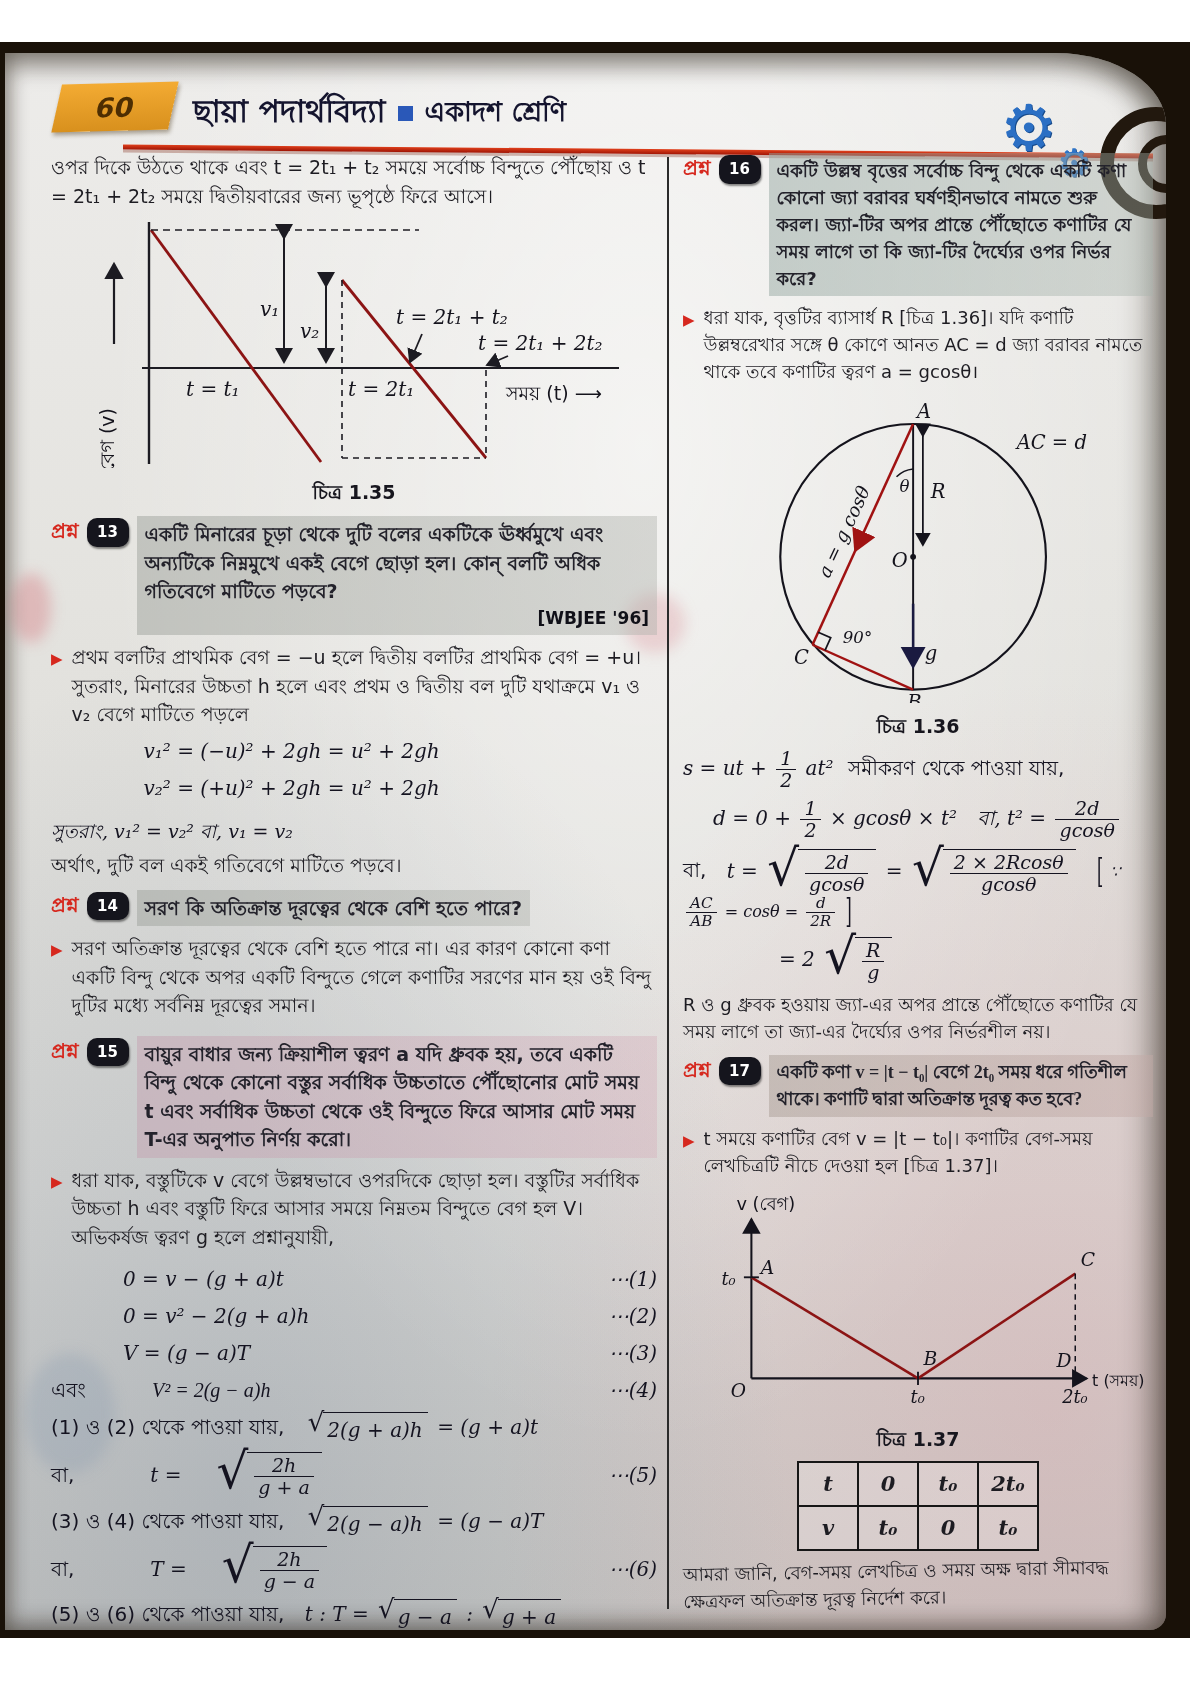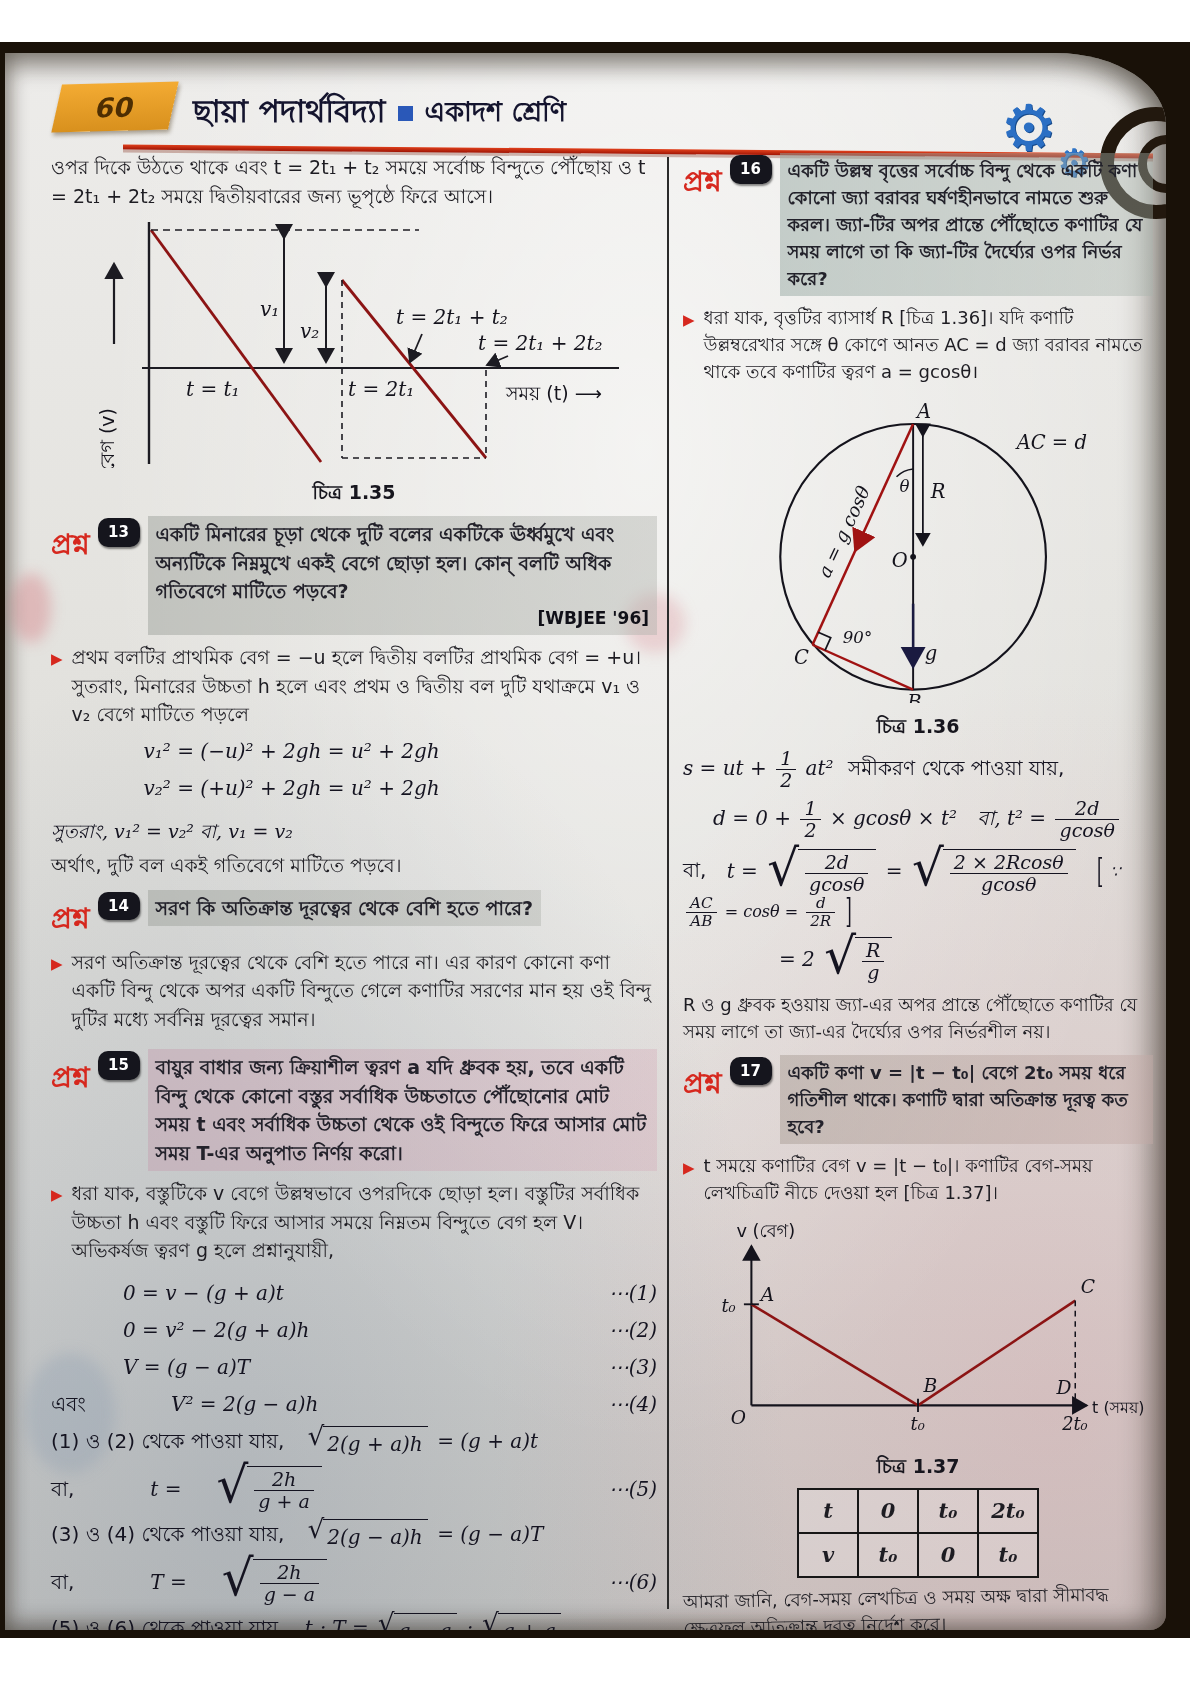--- a/index.html
+++ b/index.html
@@ -43,29 +43,29 @@
   
   .divider { position:absolute; left:662px; top:104px; width:2px; height:1452px; background:#2a2a2a; }
   .col { position:absolute; font-size:19px; line-height:1.5; }
   .col-left  { left:46px;  top:100px; width:606px; }
   .col-right { left:678px; top:100px; width:470px; font-size:18px; }
 
   p.body { margin-bottom:6px; }
 
   
   .qblock { display:flex; gap:8px; margin:10px 0 8px 0; align-items:flex-start; }
-  .qword { color:#d6281e; font-weight:bold; font-size:28px; flex:none; padding-top:8px; }
+  .qword { color:#d6281e; font-weight:bold; font-size:20px; flex:none; padding-top:0; }
   .qnum { flex:none; min-width:42px; text-align:center; background:#15151d; color:#ffffff;
     font-weight:bold; font-size:15px; border-radius:10px; padding:3px 7px; margin-top:2px;
     box-shadow:1px 2px 2px rgba(0,0,0,.45); }
   .qtext { font-weight:bold; color:#23222b; padding:4px 8px; }
   .hl-gray  { background:linear-gradient(90deg, rgba(158,162,156,.50), rgba(173,176,170,.42)); }
   .hl-pink  { background:linear-gradient(90deg, rgba(196,160,176,.48), rgba(214,176,188,.42)); }
   .hl-teal  { background:linear-gradient(90deg, rgba(150,168,162,.50), rgba(168,180,172,.40)); }
-  .hl-warm  { background:linear-gradient(90deg, rgba(170,158,150,.50), rgba(196,170,166,.44)); }
+  .hl-warm  { background:linear-gradient(90deg, rgba(170,158,150,.50), rgba(196,170,166,.44));font-family:Liberation Serif, serif; }
   .qsource { display:block; text-align:right; font-style:normal; font-size:17px; color:#101018; }
 
   
   .ans { display:flex; gap:9px; margin:6px 0 4px 0; }
   .marker { color:#d6281e; font-size:15px; flex:none; padding-top:5px; }
   .abody { flex:1; }
 
   
   .eqline { font-family:"DejaVu Serif",serif; font-style:italic; font-size:20px; color:#141320;
     margin:7px 0; }
@@ -218,21 +218,21 @@
       <div class="eqline eqrow eqc">
         <span>0 = v² − 2(g + a)h</span>
         <span class="tag">⋯(2)</span>
       </div>
       <div class="eqline eqrow eqc">
         <span>V = (g − a)T</span>
         <span class="tag">⋯(3)</span>
       </div>
       <div class="eqline eqrow">
         <span class="pre-bn">এবং</span>
-        <span style="margin-left:39px;">V² = 2(g − a)h</span>
+        <span style="margin-left:20px;font-family:Liberation Serif, serif;">V² = 2(g − a)h</span>
         <span class="tag">⋯(4)</span>
       </div>
       <div class="eqline">
         <span class="pre-bn">(1) ও (2) থেকে পাওয়া যায়,</span>
         <span class="sq plain">
             <span class="rad">√</span>
             <span class="bar">2(g + a)h</span>
           </span>
         <span>= (g + a)t</span>
       </div>

